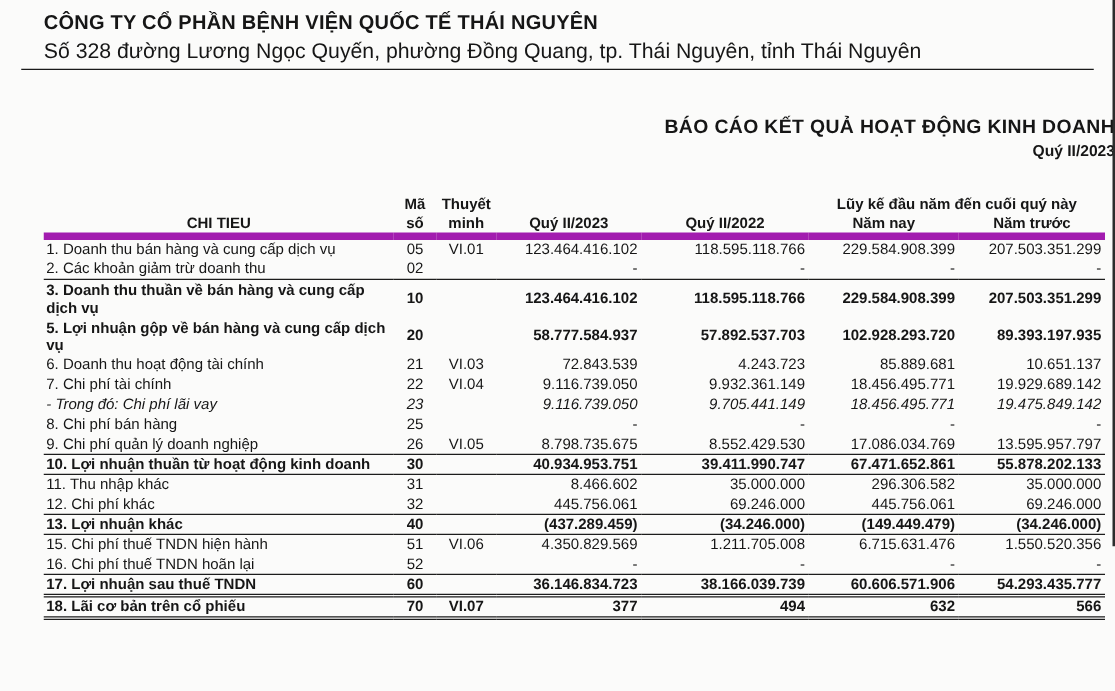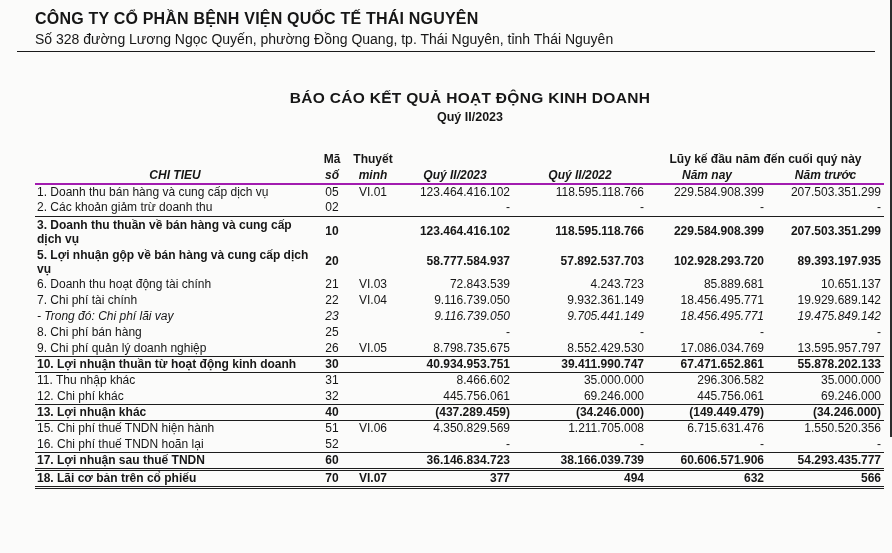--- a/index.html
+++ b/index.html
@@ -13,41 +13,41 @@
   }
   .page { width:892px; height:553px; position:relative; }
 
   
   .letterhead {
     margin:0 17px;
     padding:10px 0 4px 18px;
     border-bottom:1.5px solid #1a1a1a;
   }
   .company-name { font-size:16px; font-weight:bold; letter-spacing:0.2px; }
-  .company-address { font-size:14px; margin-top:3px; }
-
-  
-  .title-block { text-align:center; margin-top:37px;padding-left:48px; }
+  .company-address { font-size:17px; margin-top:3px; }
+
+  
+  .title-block { text-align:right; margin-top:37px;padding-left:48px; }
   .report-title { font-size:15.5px; font-weight:bold; letter-spacing:0.3px; }
   .report-period { font-size:12.5px; font-weight:bold; margin-top:3px; }
 
   
   table.report {
     margin:26px 0 0 35px;
     width:849px;
     border-collapse:collapse;
     table-layout:fixed;
     font-size:12px;
   }
   col.c1{width:280px;} col.c2{width:34px;} col.c3{width:48px;}
   col.c4{width:116px;} col.c5{width:134px;} col.c6{width:120px;} col.c7{width:117px;}
 
   thead th { font-weight:bold; font-size:12px; vertical-align:bottom; padding:0; line-height:15px; }
   thead tr.h-top th { height:17px; }
-  thead tr.h-bot th { height:17px; border-bottom:2px solid #a21caf;font-style:italic; }
+  thead tr.h-bot th { height:17px; border-bottom:6px solid #a21caf; }
   th.t-center { text-align:center; }
 
   tbody td {
     height:16px; line-height:15px;
     vertical-align:middle;
     padding:0;
     white-space:nowrap;
     overflow:visible;
   }
   td.c-label { text-align:left; padding-left:2px; }

